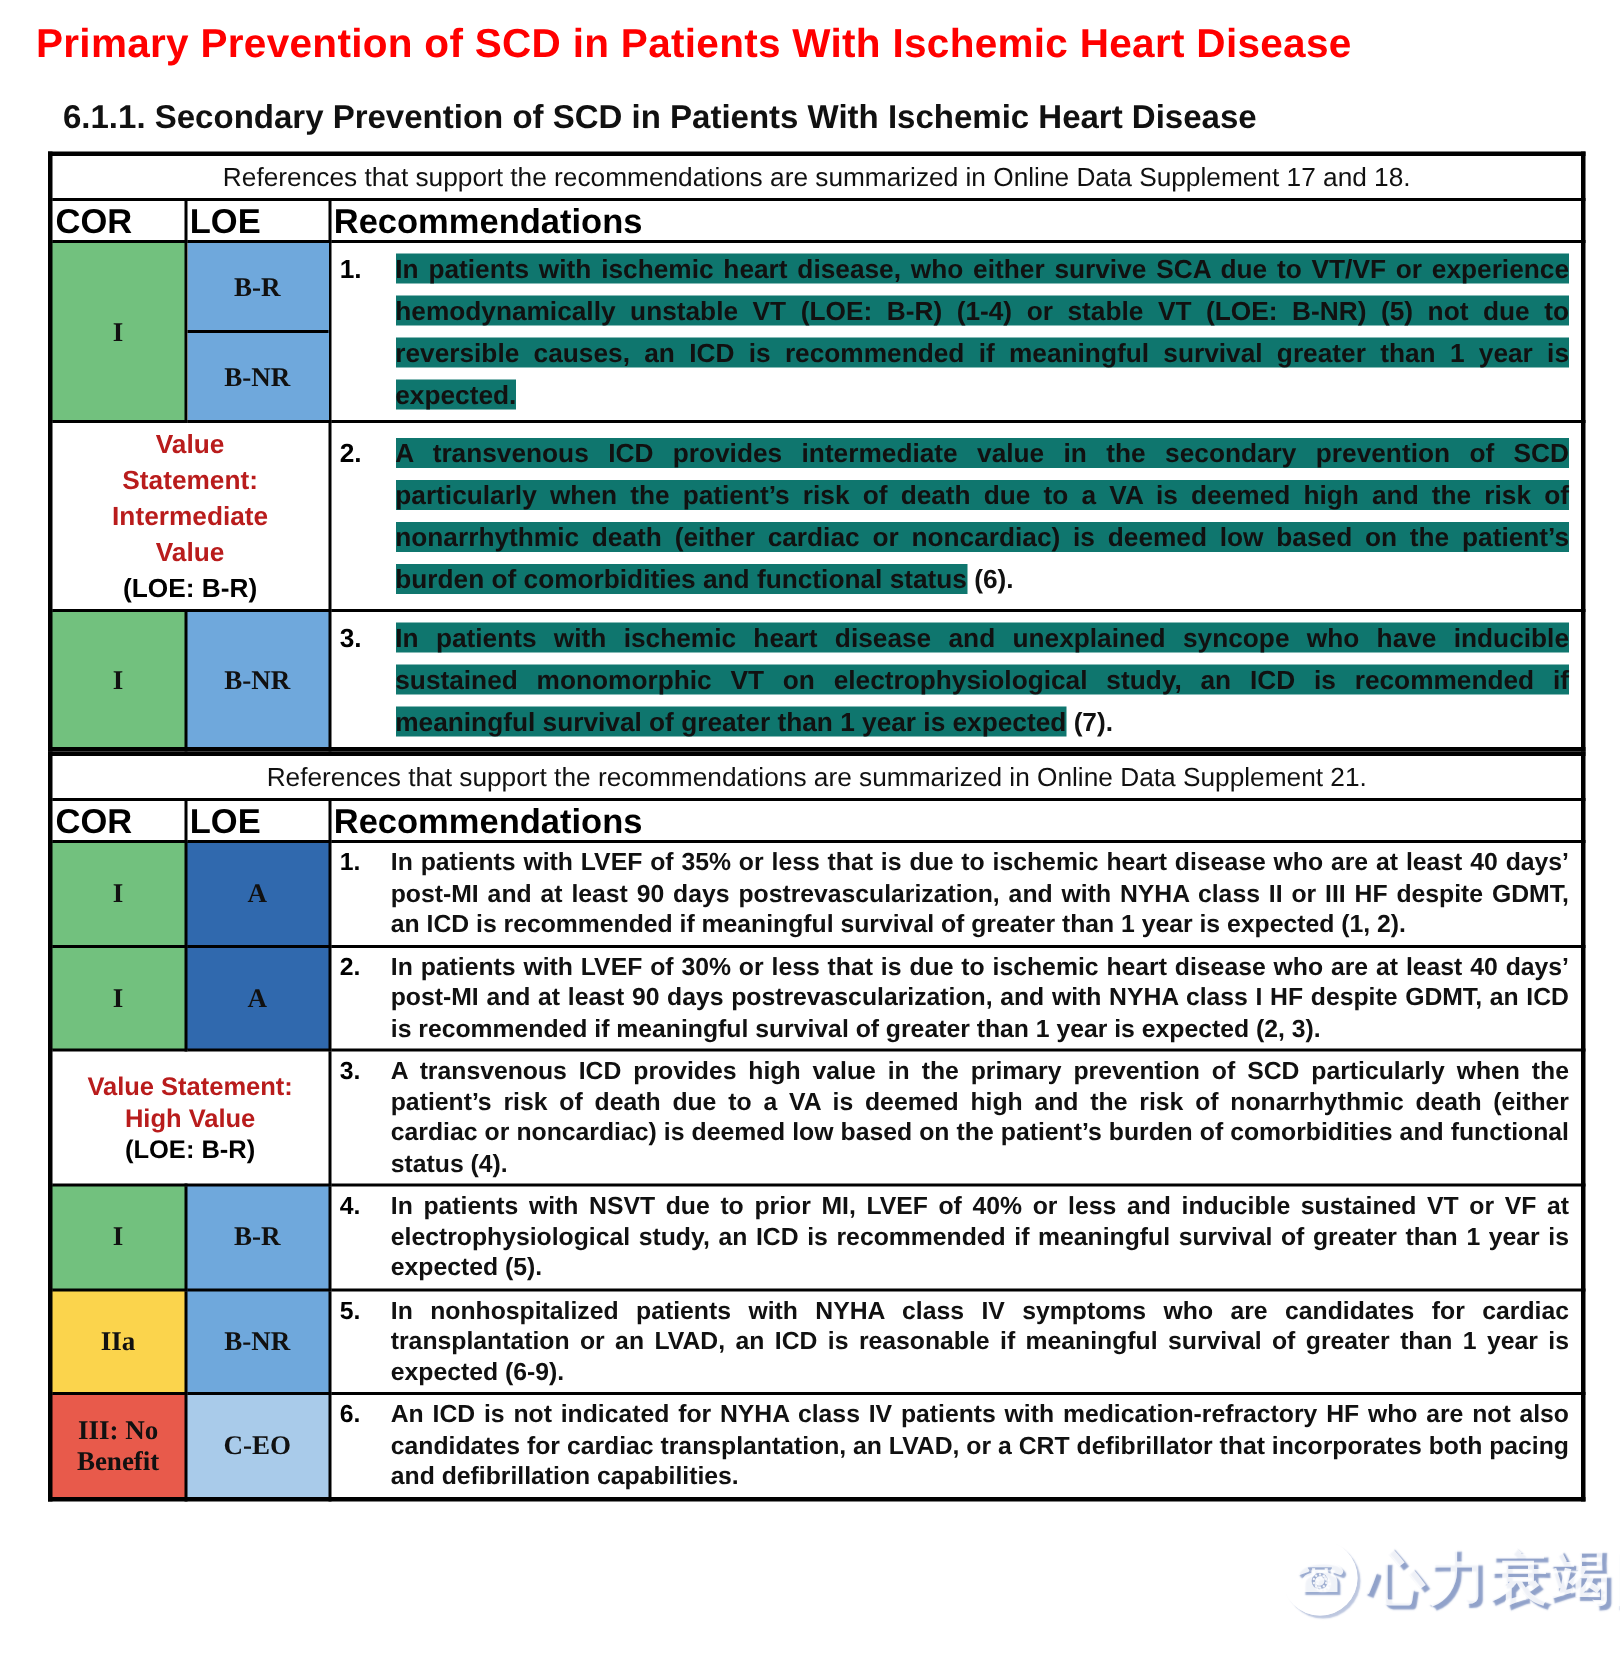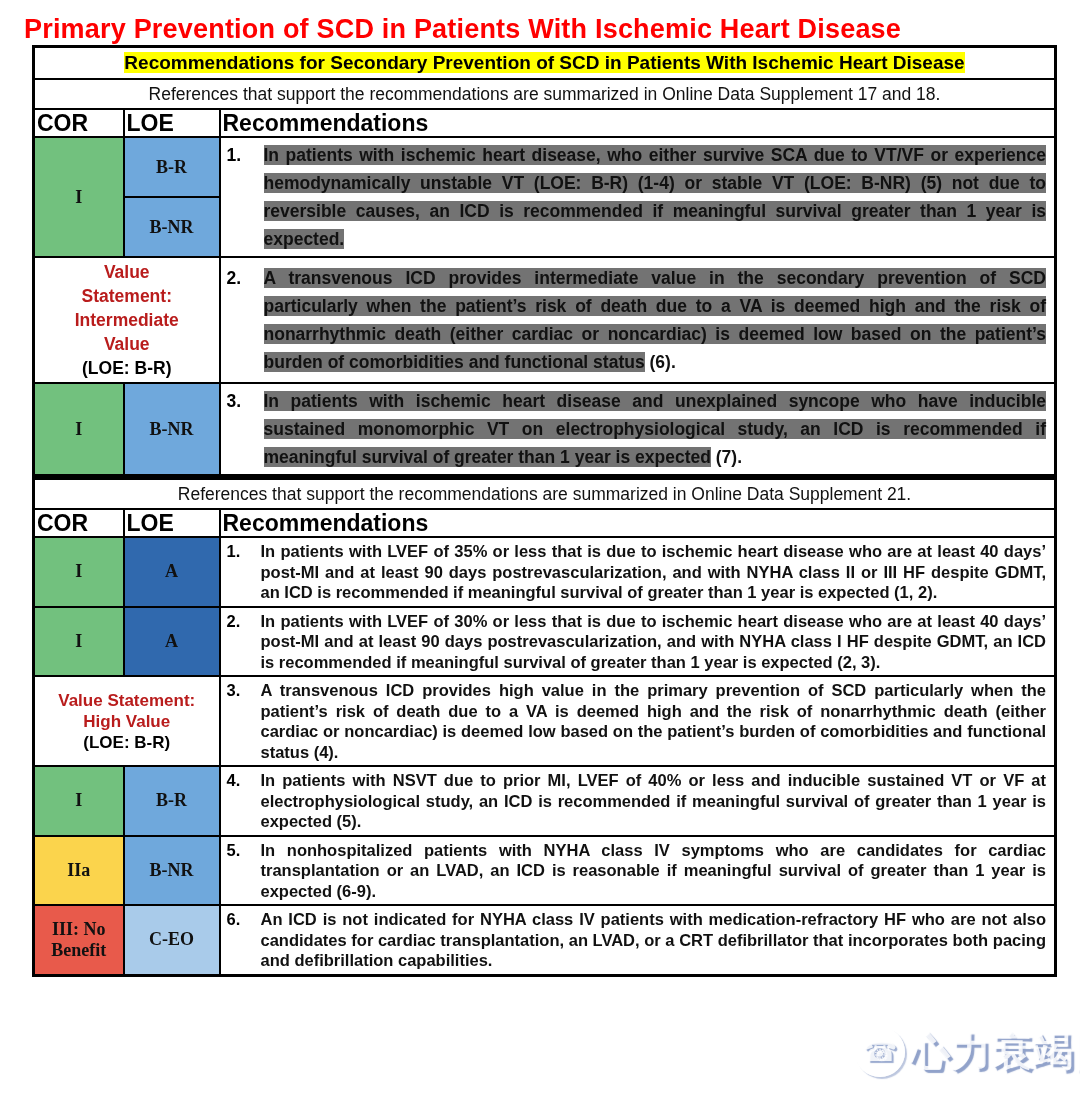--- a/index.html
+++ b/index.html
@@ -51,21 +51,21 @@
 
   .stack-cell { position: relative; padding: 0; }
   .stack { position: absolute; top: 0; left: 0; right: 0; bottom: 0; display: flex; flex-direction: column; }
   .stack-item { flex: 1; display: flex; align-items: center; justify-content: center; font-weight: bold; font-size: 18px; }
   .stack-item:first-child { border-bottom: 2px solid #000; }
 
   .rec-cell { vertical-align: top; padding: 3px 8px 3px 6px; }
   .rec-item { display: flex; }
   .num { flex: none; font-weight: bold; }
   .txt { flex: 1; text-align: justify; font-weight: bold; color: #111; }
-  .txt .hl { background: #737373; }
+  .txt .hl { background: #0f766e; }
 
   .t1 .rec-cell { font-size: 17.5px; line-height: 28px; }
   .t1 .num { width: 37px; }
   .t2 .rec-cell { font-size: 16.5px; line-height: 20.5px; }
   .t2 .num { width: 34px; }
 
   .vs-cell { text-align: center; font-weight: bold; background: #fff; padding: 2px; }
   .vs-line { color: #b91c1c; }
   .vs-loe  { color: #000; }
   .t1 .vs-line, .t1 .vs-loe { font-size: 17.5px; line-height: 24px; }
@@ -95,31 +95,29 @@
     text-shadow: 3px 3px 1px rgba(35,70,150,0.5);
     white-space: nowrap;
   }
 </style>
 </head>
 <body>
 
 <h1 class="main-title">Primary Prevention of SCD in Patients With Ischemic Heart Disease</h1>
 
 <section id="section1">
+  <h2 class="section-heading"><span>6.1.1.</span> <span>Secondary Prevention of SCD in Patients With Ischemic Heart Disease</span></h2>
 
   <table class="rec t1">
     <colgroup>
         <col style="width:90px">
         <col style="width:96px">
         <col>
       </colgroup>
     <tbody>
-        <tr>
-      <td colspan="3" class="title-cell"><span class="hl">Recommendations for Secondary Prevention of SCD in Patients With Ischemic Heart Disease</span></td>
-    </tr>
     <tr>
       <td colspan="3" class="refs-cell">References that support the recommendations are summarized in Online Data Supplement 17 and 18.</td>
     </tr>
     <tr>
       <td class="head-cell">COR</td>
       <td class="head-cell">LOE</td>
       <td class="head-cell">Recommendations</td>
     </tr>
     <tr>
       <td class="cor-cell green">I</td>

